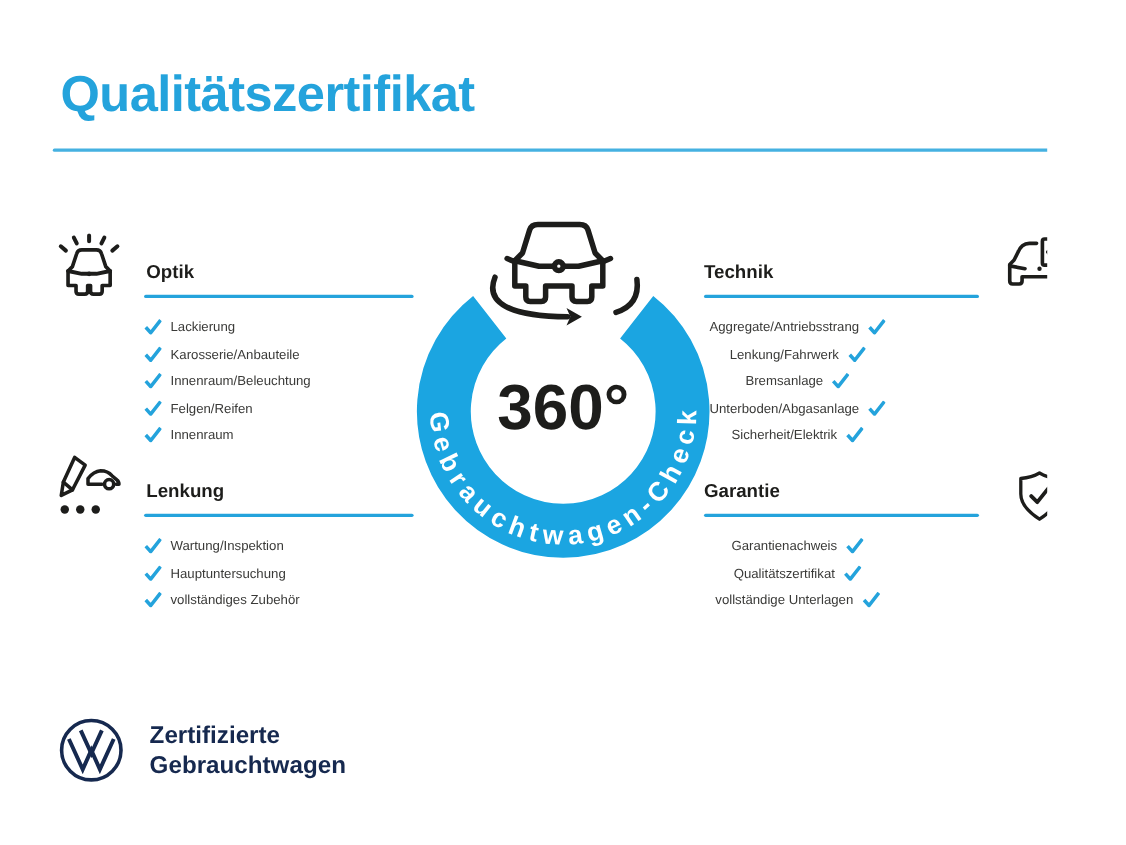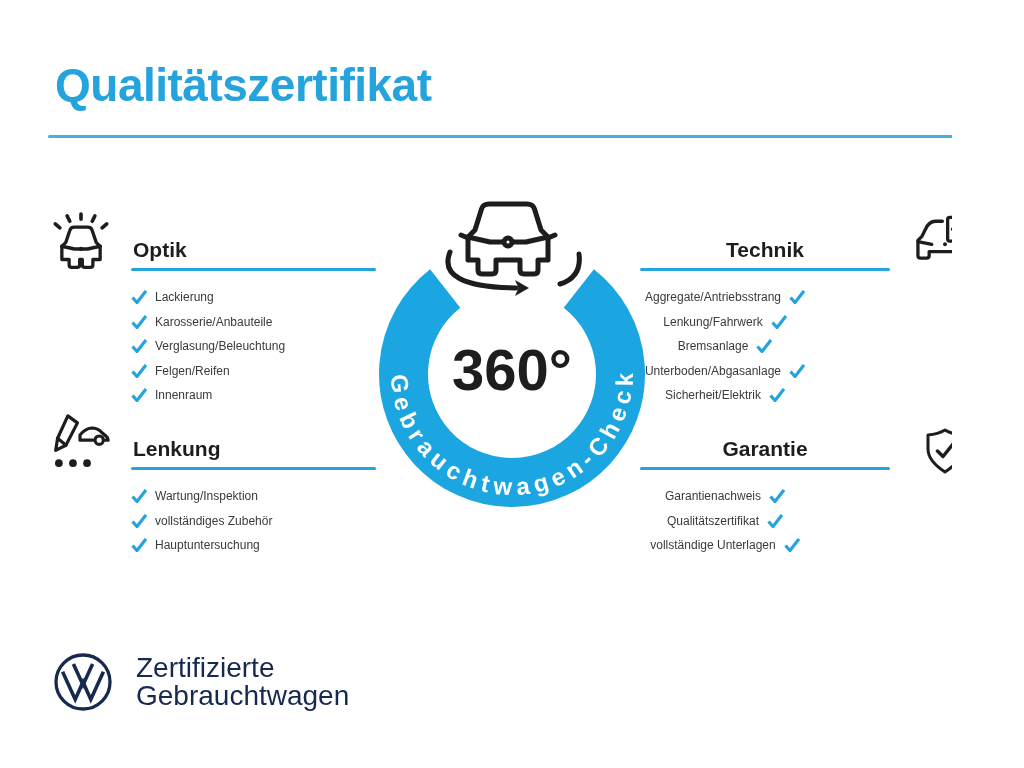--- a/index.html
+++ b/index.html
@@ -15,40 +15,40 @@
   .page{position:relative;width:952px;height:768px;background:#ffffff;overflow:hidden}
 
   .title{position:absolute;left:55px;top:58px;font-size:46px;font-weight:700;
          color:var(--accent);letter-spacing:-0.5px;white-space:nowrap}
   .title-rule{position:absolute;left:48px;top:135px;width:942px;height:3px;
               background:var(--accent);opacity:.85;border-radius:2px}
 
   .icon-abs{position:absolute}
   .icon-abs svg{display:block;width:100%;height:100%}
 
-  .sec-head{position:absolute;font-size:21px;font-weight:700;color:var(--dark);white-space:nowrap}
-  .sec-head.right{text-align:center}
+  .sec-head{position:absolute;font-size:17px;font-weight:700;color:var(--dark);white-space:nowrap}
+  .sec-head.right{text-align:left}
   .sec-rule{position:absolute;height:3px;background:var(--accent);border-radius:2px}
 
   .items{position:absolute;display:flex;flex-direction:column}
   .item{display:flex;align-items:center;height:24.5px;font-size:12px;color:var(--item);white-space:nowrap}
   .item .chk{flex:0 0 auto}
   .items.left .item .chk{margin-right:8px}
   .items.right{align-items:center}
   .items.right .item .chk{margin-left:8px}
 
   .badge{position:absolute;left:372px;top:194px;width:280px;height:322px}
   .badge svg{display:block;width:100%;height:100%}
   .ring-label{font-family:"Liberation Sans",sans-serif;font-size:24px;font-weight:700;
               letter-spacing:5.5px;fill:#ffffff}
   .big-val{font-family:"Liberation Sans",sans-serif;font-size:58px;font-weight:700;fill:var(--dark)}
 
   .brand{position:absolute;left:53px;top:652px;width:60px;height:60px}
   .brand svg{display:block;width:100%;height:100%}
-  .brand-text{position:absolute;left:136px;top:654px;font-size:28px;font-weight:400;
+  .brand-text{position:absolute;left:136px;top:654px;font-size:22px;font-weight:700;
               color:var(--navy);line-height:28px;white-space:nowrap}
 
   .stroke-ic{fill:none;stroke:var(--dark);stroke-width:5;stroke-linecap:round;stroke-linejoin:round}
 </style>
 </head>
 <body>
 
 <div class="page">
 
   <div class="title">Qualitätszertifikat</div>
@@ -76,21 +76,21 @@
     <div class="item">
         <svg class="chk" width="16" height="14" viewBox="0 0 16 14">
           <path d="M1.5 7.5 L6 12.5 L15 1" fill="none" stroke="#24A3DC" stroke-width="3.2"></path>
         </svg>
         <span>Karosserie/Anbauteile</span>
       </div>
     <div class="item">
         <svg class="chk" width="16" height="14" viewBox="0 0 16 14">
           <path d="M1.5 7.5 L6 12.5 L15 1" fill="none" stroke="#24A3DC" stroke-width="3.2"></path>
         </svg>
-        <span>Verglasung/Beleuchtung</span>
+        <span>Innenraum/Beleuchtung</span>
       </div>
     <div class="item">
         <svg class="chk" width="16" height="14" viewBox="0 0 16 14">
           <path d="M1.5 7.5 L6 12.5 L15 1" fill="none" stroke="#24A3DC" stroke-width="3.2"></path>
         </svg>
         <span>Felgen/Reifen</span>
       </div>
     <div class="item">
         <svg class="chk" width="16" height="14" viewBox="0 0 16 14">
           <path d="M1.5 7.5 L6 12.5 L15 1" fill="none" stroke="#24A3DC" stroke-width="3.2"></path>
@@ -118,27 +118,27 @@
     <div class="item">
         <svg class="chk" width="16" height="14" viewBox="0 0 16 14">
           <path d="M1.5 7.5 L6 12.5 L15 1" fill="none" stroke="#24A3DC" stroke-width="3.2"></path>
         </svg>
         <span>Wartung/Inspektion</span>
       </div>
     <div class="item">
         <svg class="chk" width="16" height="14" viewBox="0 0 16 14">
           <path d="M1.5 7.5 L6 12.5 L15 1" fill="none" stroke="#24A3DC" stroke-width="3.2"></path>
         </svg>
+        <span>Hauptuntersuchung</span>
+      </div>
+    <div class="item">
+        <svg class="chk" width="16" height="14" viewBox="0 0 16 14">
+          <path d="M1.5 7.5 L6 12.5 L15 1" fill="none" stroke="#24A3DC" stroke-width="3.2"></path>
+        </svg>
         <span>vollständiges Zubehör</span>
-      </div>
-    <div class="item">
-        <svg class="chk" width="16" height="14" viewBox="0 0 16 14">
-          <path d="M1.5 7.5 L6 12.5 L15 1" fill="none" stroke="#24A3DC" stroke-width="3.2"></path>
-        </svg>
-        <span>Hauptuntersuchung</span>
       </div>
   </div>
 
   <div class="icon-abs" style="left:910px;top:212px;width:70px;height:66px">
     <svg viewBox="0 0 100 100">
       <g class="stroke-ic">
         <rect x="54" y="8" width="36" height="36" rx="3"></rect>
         <path d="M62 26 L70 34 L82 17" style="stroke-width:6"></path>
         <path d="M46 14 H36 Q25 14 20 27 L15 37 L9 43 V66 Q9 70 13 70 H22 Q26 70 26 66 V60 H74 V66 Q74 70 78 70 H87 Q91 70 91 66 V52"></path>
         <path d="M9 45 L30 49"></path>

